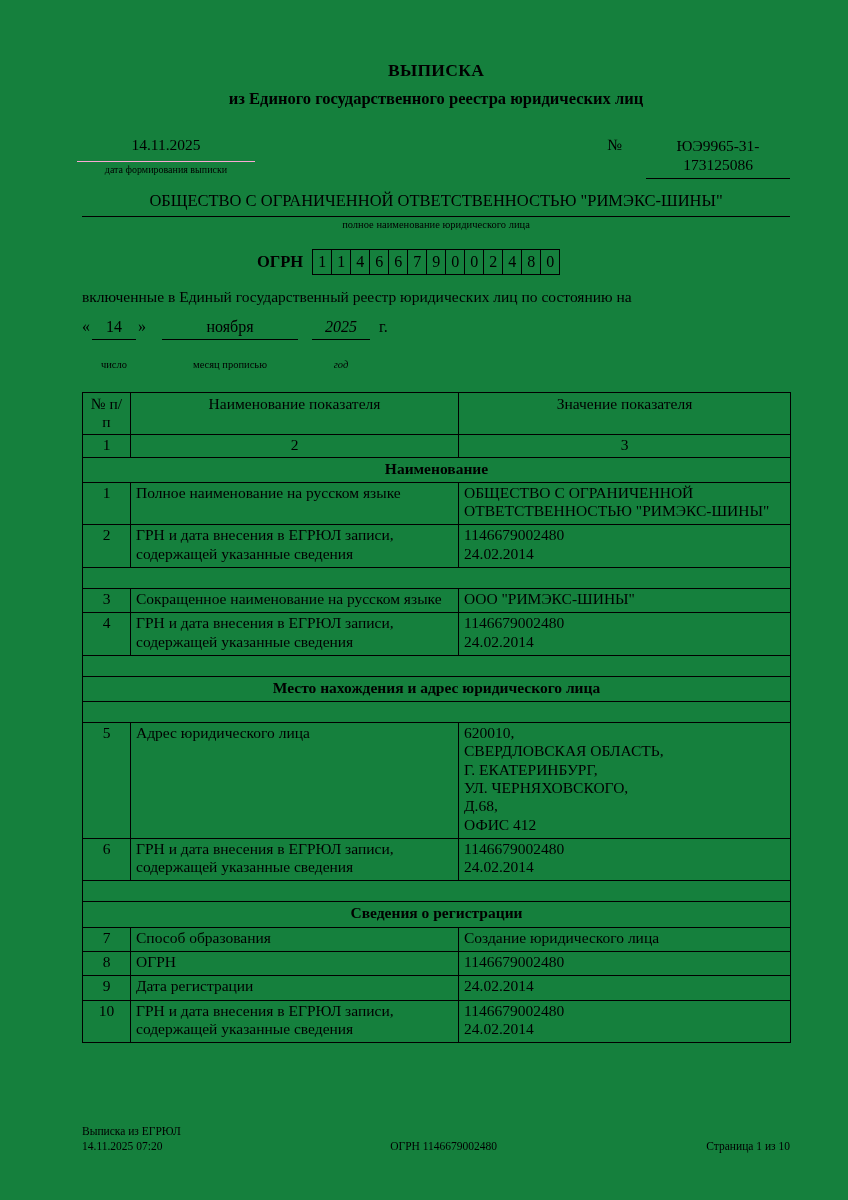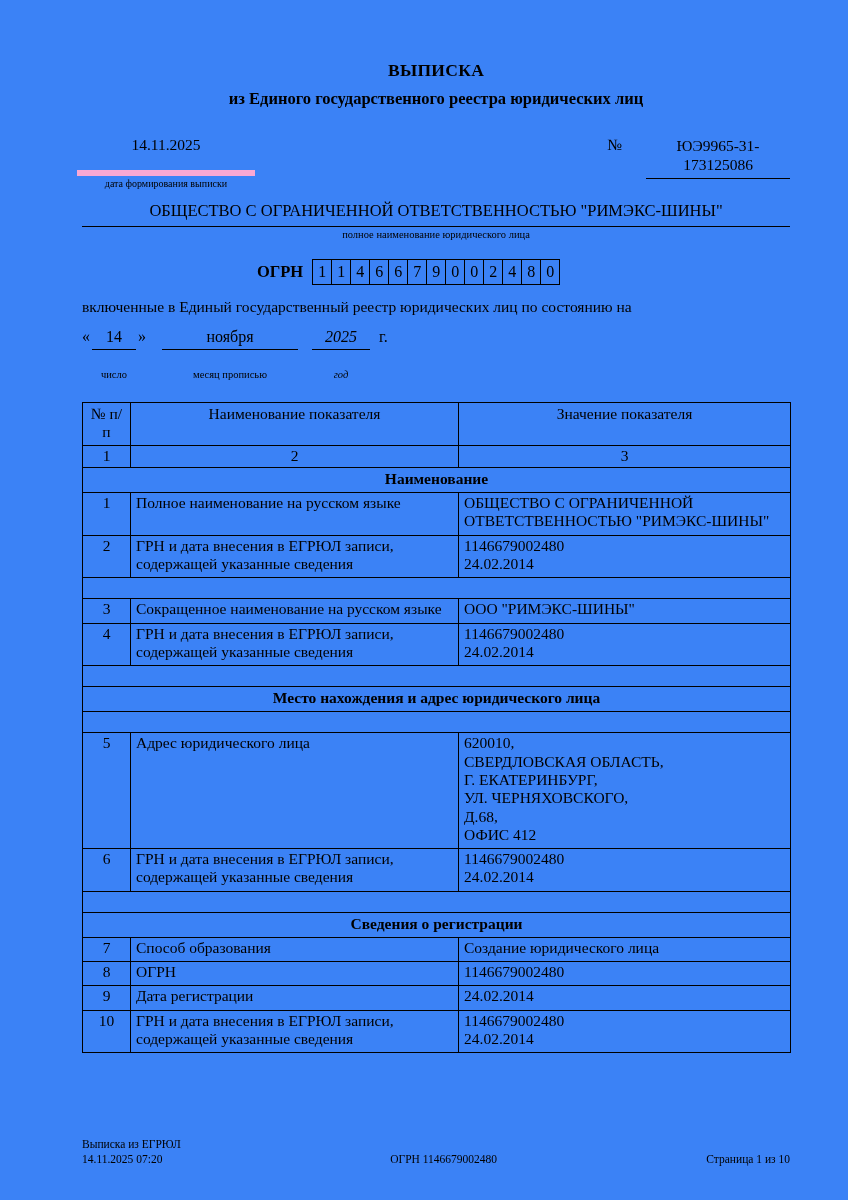--- a/index.html
+++ b/index.html
@@ -1,31 +1,31 @@
 <!DOCTYPE html>
 <html><head>
 <meta charset="utf-8">
 <style>
   * { margin:0; padding:0; box-sizing:border-box; }
   html,body { background:#ffffff; }
   .page {
     position:relative;
     width:848px; height:1200px;
-    background:#3b82f6;
+    background:#15803d;
     color:#000;
     font-family:"Liberation Serif", "DejaVu Serif", serif;
     padding:60px 58px 0 82px;
     overflow:hidden;
   }
   .doc-title { text-align:center; font-weight:bold; font-size:17.5px; letter-spacing:.3px; }
   .doc-subtitle { text-align:center; font-weight:bold; font-size:16.5px; margin-top:8px; }
 
   .meta-row { display:flex; justify-content:space-between; margin-top:27px; }
   .date-block { width:178px; margin-left:-5px; text-align:center; }
-  .date-line { font-size:15.5px; padding-bottom:16px; border-bottom:6px solid #f9a8d4; }
+  .date-line { font-size:15.5px; padding-bottom:7px; border-bottom:1px solid #f9a8d4; }
   .small-cap { font-size:10px; padding-top:2px; }
   .num-block { display:flex; align-items:flex-start; gap:24px; }
   .num-sign { font-size:15.5px; }
   .num-value { width:144px; text-align:center; font-size:15.5px; border-bottom:1px solid #000; padding-bottom:3px; line-height:1.25; }
 
   .intro-text { font-size:15.5px; margin-top:21px; }
   .company-line { text-align:center; font-size:16.5px; margin-top:12px; padding-bottom:5px; border-bottom:1px solid #000; }
   .company-cap { text-align:center; font-size:10.5px; padding-top:2px; }
 
   .ogrn-row { margin-top:19px; text-align:center; margin-right:55px; }
@@ -49,21 +49,21 @@
   .details th { font-weight:normal; text-align:center; padding:2px 4px 3px; }
   .details td { padding:1px 5px 4px; }
   .col-num { width:48px; }
   .col-name { width:328px; }
   .col-value { width:332px; }
   td.cell-num { text-align:center; }
   td.section-cell { font-weight:bold; text-align:center; padding:2px 4px 4px; }
   td.spacer-cell { border-top:none; border-bottom:none; height:21px; }
   .num-header-row th { padding:1px 4px 2px; }
 
-  .footer { position:absolute; left:82px; right:58px; bottom:33px; display:flex; justify-content:space-between; align-items:flex-end; font-size:11.5px; line-height:1.3; }
+  .footer { position:absolute; left:82px; right:58px; bottom:46px; display:flex; justify-content:space-between; align-items:flex-end; font-size:11.5px; line-height:1.3; }
   .footer-left { text-align:left; }
   .footer-center { text-align:right; }
   .footer-right { text-align:right; }
 </style>
 </head>
 <body>
 
 <div class="page">
 
   <div class="doc-title">ВЫПИСКА</div>

